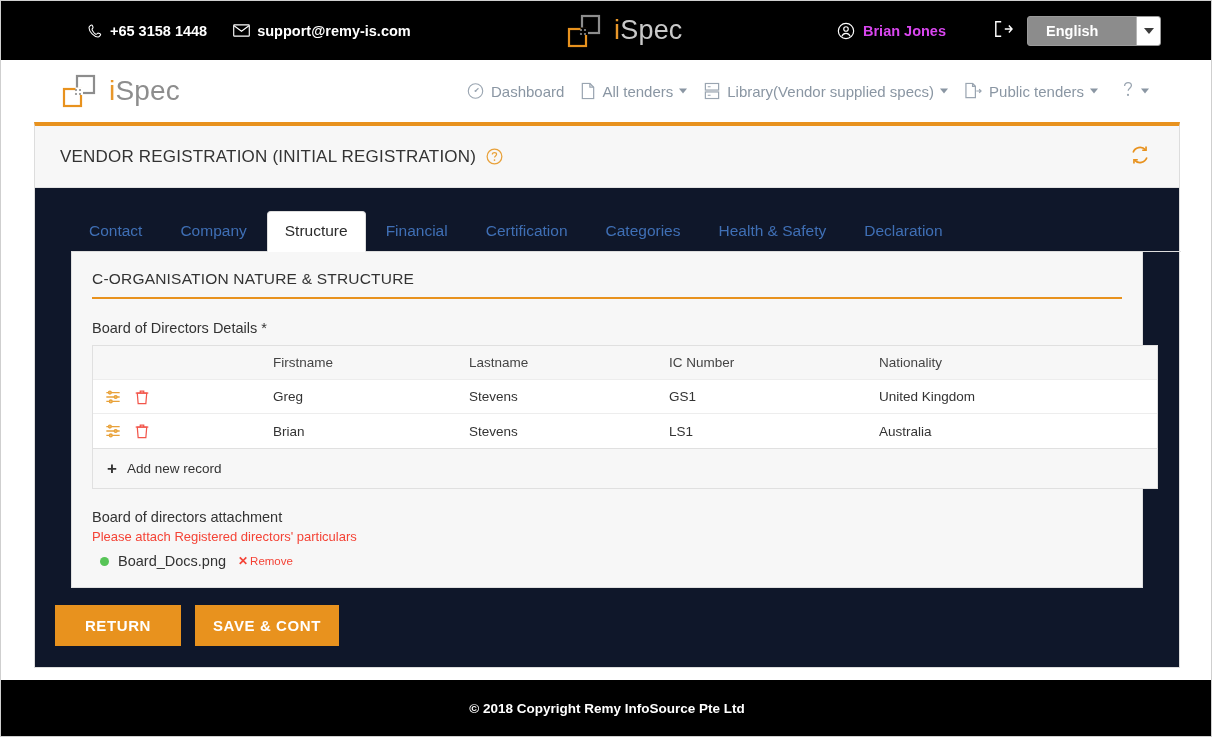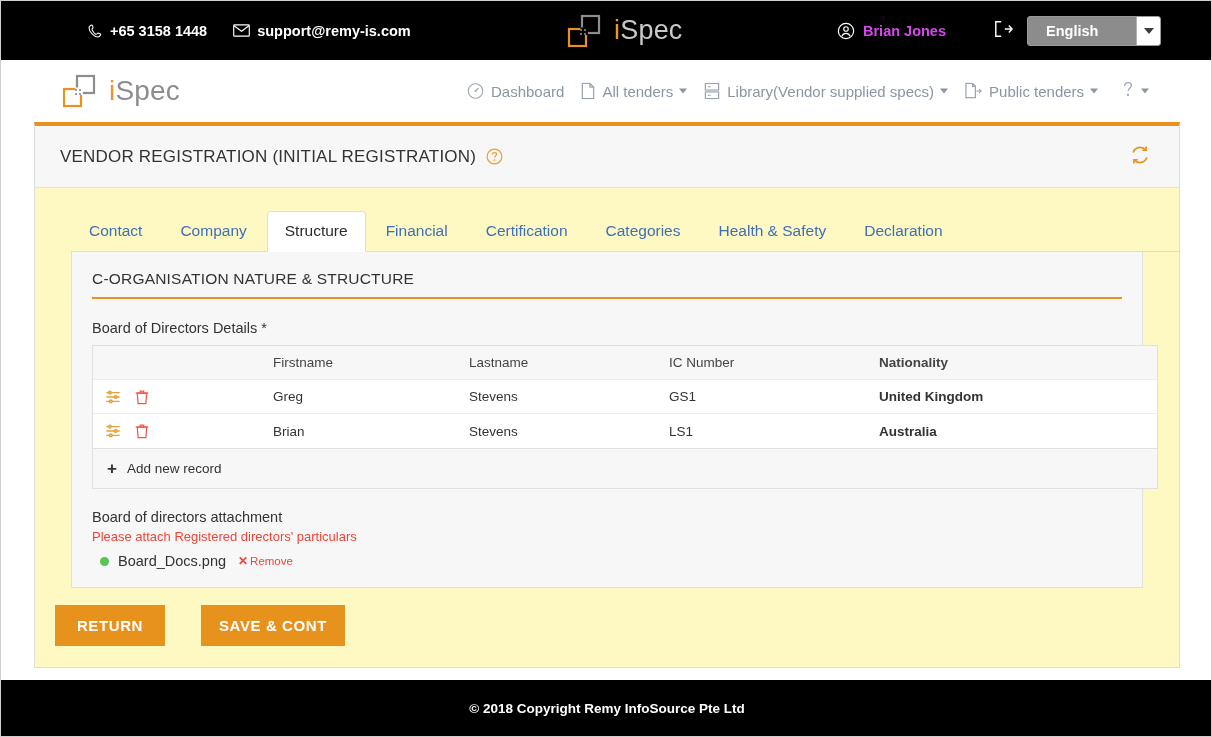--- a/index.html
+++ b/index.html
@@ -122,21 +122,21 @@
     border-right: 4.5px solid transparent;
     border-top: 5px solid #8a96a3;
   }
   .nav-help { display: flex; align-items: center; margin-left: 6px; }
 
   
   .card {
     position: absolute;
     left: 33px; top: 121px;
     width: 1146px; height: 546px;
-    background: #fef9c3;
+    background: #0f172a;
     border: 1px solid #dddddd;
     border-top: 4px solid #e8921e;
   }
   .card-head {
     height: 62px;
     background: #f7f7f7;
     border-bottom: 1px solid #e3e3e3;
     display: flex; align-items: center;
     padding-left: 25px;
   }
@@ -216,21 +216,21 @@
   }
   .grid-head {
     background: #f7f7f7;
     color: #444444;
   }
   .grid-row:last-child { border-bottom: none; }
   .c-act   { width: 180px; padding-left: 12px; display: flex; align-items: center; }
   .c-first { width: 196px; }
   .c-last  { width: 200px; }
   .c-ic    { width: 210px; }
-  .c-nat   { flex: 1; font-weight: bold; }
+  .c-nat   { flex: 1; }
   .grid-body .grid-row { background: #ffffff; color: #333333; }
   .act-ico { margin-right: 14px; display: inline-flex; align-items: center; }
   .grid-foot {
     display: flex; align-items: center;
     height: 40px;
     background: #f7f7f7;
     border-top: 1px solid #e0e0e0;
     padding-left: 14px;
     color: #333333;
     font-size: 13.5px;
@@ -268,21 +268,21 @@
     color: #ffffff;
     font-size: 15px;
     font-weight: bold;
     letter-spacing: .6px;
     height: 41px;
     display: flex; align-items: center; justify-content: center;
     border: none;
     cursor: pointer;
     font-family: "Liberation Sans", sans-serif;
   }
-  .btn-return { width: 110px; margin-right: 36px; }
+  .btn-return { width: 126px; margin-right: 14px; }
   .btn-save { width: 144px; }
 
   
   .footer {
     position: absolute;
     left: 0; bottom: 0;
     width: 1212px; height: 56px;
     background: #000000;
     display: flex; align-items: center; justify-content: center;
     color: #ffffff; font-size: 13.5px; font-weight: bold;

